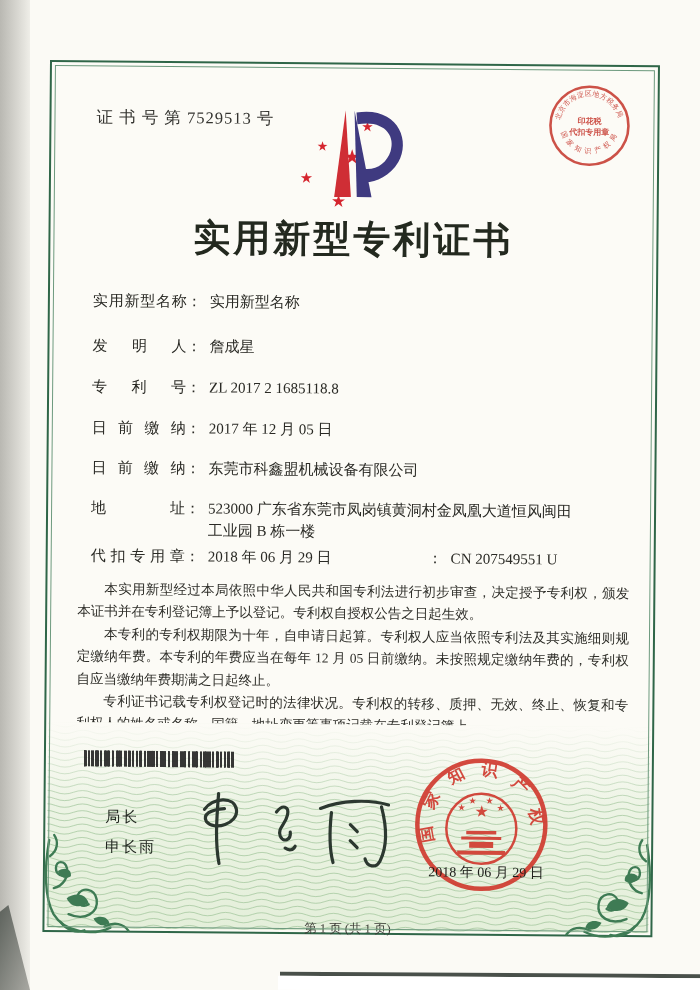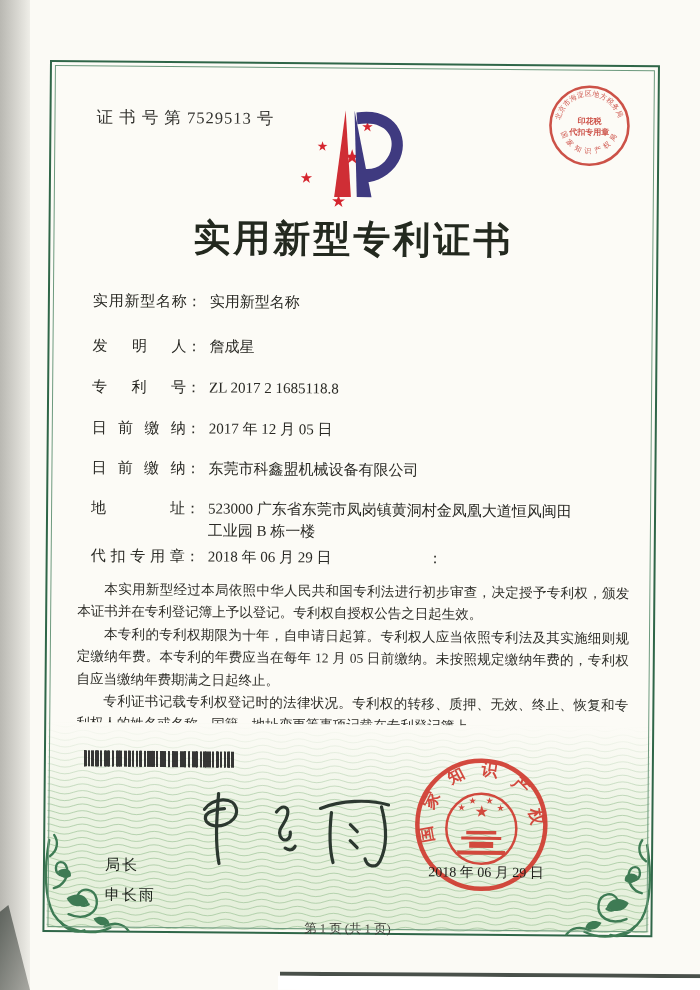--- a/index.html
+++ b/index.html
@@ -52,21 +52,21 @@
   .flourish-left{left:-6px;bottom:-8px;}
   .flourish-right{right:-6px;bottom:-8px;transform:scaleX(-1);}
   
   .barcode{position:absolute;left:38px;top:688px;width:152px;height:16px;z-index:3;opacity:.88;
     background:
       repeating-linear-gradient(90deg,#1c1c1c 0 2px,rgba(0,0,0,0) 2px 4px),
       repeating-linear-gradient(90deg,#1c1c1c 0 1px,rgba(0,0,0,0) 1px 7px),
       repeating-linear-gradient(90deg,#1c1c1c 0 3px,rgba(0,0,0,0) 3px 11px);}
   .director{position:absolute;left:60px;top:745px;z-index:3;
     font-family:"Liberation Sans","DejaVu Sans",sans-serif;
-    font-size:15px;letter-spacing:2px;color:#20261f;margin-top:48px;}
+    font-size:15px;letter-spacing:2px;color:#20261f;}
   .director div{margin-bottom:11px;}
   .signature{position:absolute;left:145px;top:718px;width:215px;height:98px;z-index:3;}
   .seal{position:absolute;left:366px;top:689px;width:140px;height:140px;z-index:2;}
   .seal-date{position:absolute;left:356px;top:798px;width:170px;text-align:center;z-index:4;
     font-size:14px;color:#1d1d1a;}
   .footer{position:absolute;left:0;top:856px;width:100%;text-align:center;z-index:3;
     font-size:12.5px;color:#3a3a34;}
   
   .tax-stamp{position:absolute;left:496px;top:17px;width:84px;height:84px;z-index:6;opacity:.92;}
 </style>
@@ -195,20 +195,21 @@
     <span class="flabel">地址</span>
       <span class="fcolon">：</span>
     <span class="fvalue">523000 广东省东莞市凤岗镇黄洞村金凤凰大道恒风闽田工业园 B 栋一楼</span>
   </div>
   <div class="field-row" style="top:482px">
     <span class="flabel">代扣专用章</span>
       <span class="fcolon">：</span>
     <span class="fvalue">2018 年 06 月 29 日</span>
     <span class="grant-right">
         <span>：</span>
+      <span class="fvalue">CN 207549551 U</span>
     </span>
   </div>
 
   <div class="paras">
     <p>本实用新型经过本局依照中华人民共和国专利法进行初步审查，决定授予专利权，颁发本证书并在专利登记簿上予以登记。专利权自授权公告之日起生效。</p>
     <p>本专利的专利权期限为十年，自申请日起算。专利权人应当依照专利法及其实施细则规定缴纳年费。本专利的年费应当在每年 12 月 05 日前缴纳。未按照规定缴纳年费的，专利权自应当缴纳年费期满之日起终止。</p>
     <p>专利证书记载专利权登记时的法律状况。专利权的转移、质押、无效、终止、恢复和专利权人的姓名或名称、国籍、地址变更等事项记载在专利登记簿上。</p>
   </div>
 
   <div class="barcode"></div>

